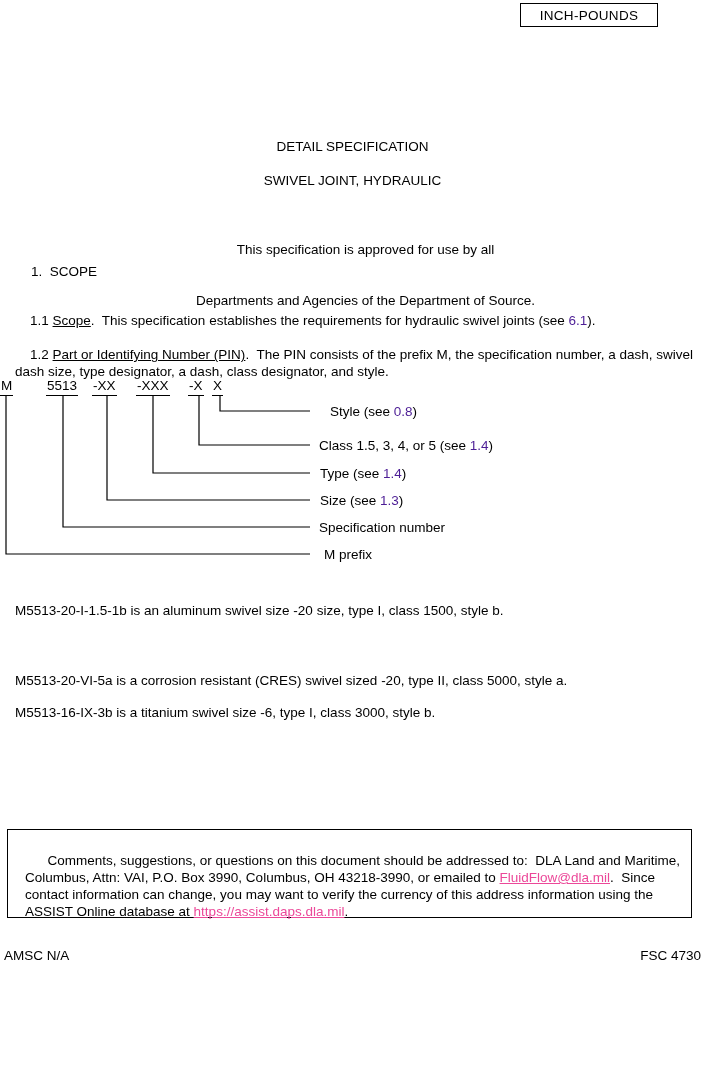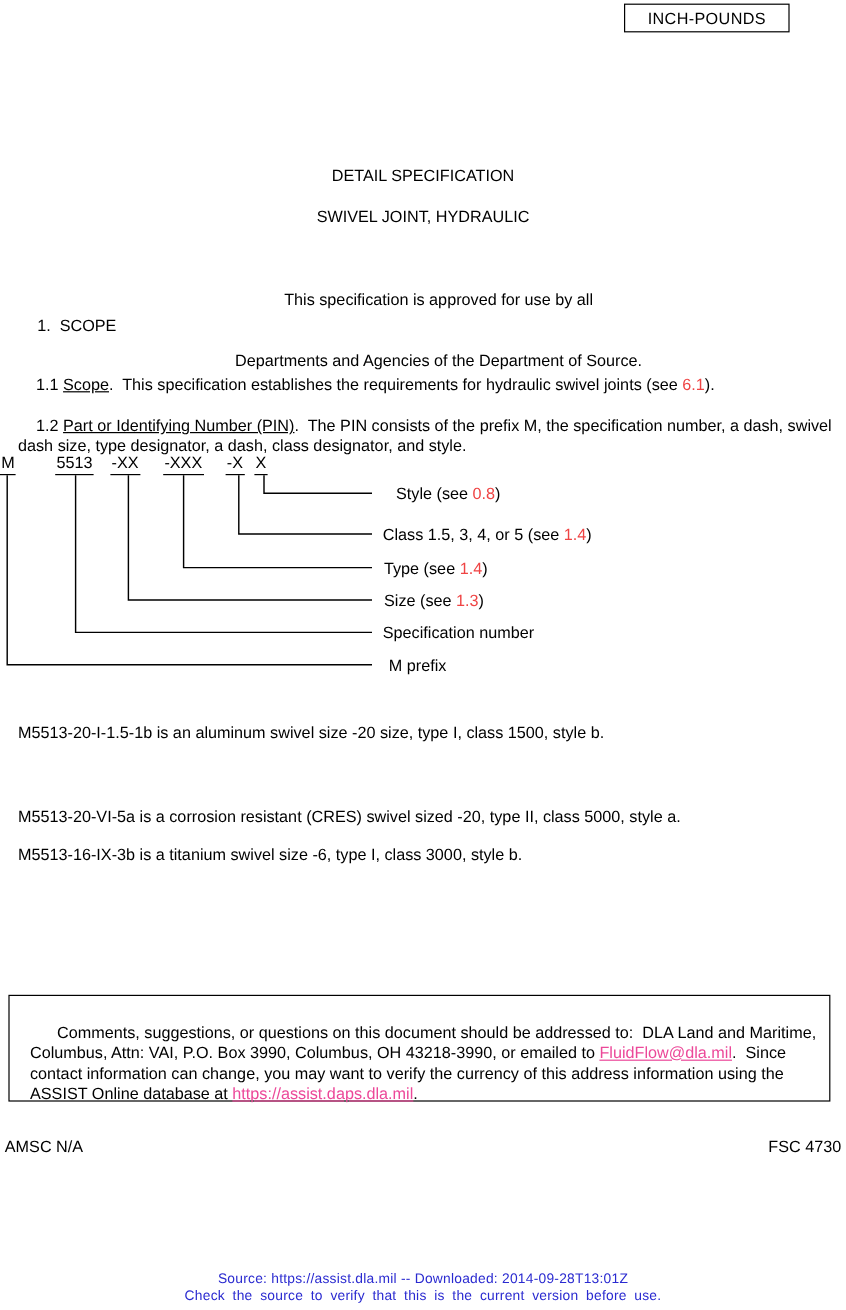--- a/index.html
+++ b/index.html
@@ -4,21 +4,21 @@
 <style>
   html,body{margin:0;padding:0;background:#ffffff;}
   .page{
     position:relative;width:705px;height:1092px;background:#fff;
     font-family:"Liberation Sans","DejaVu Sans",sans-serif;
     font-size:13.5px;color:#000;overflow:hidden;
   }
   .abs{position:absolute;}
   .txt{white-space:pre-wrap;line-height:17px;padding-left:13px;}
   .center{text-align:center;width:705px;left:0;}
-  a.link{color:#ef4444;text-decoration:none;cursor:pointer;}
+  a.link{color:#4c1d95;text-decoration:none;cursor:pointer;}
   a.ulink{color:#ec4899;text-decoration:underline;cursor:pointer;}
   .uline{text-decoration:underline;}
   
   .inch-box{
     left:520px;top:3px;width:136px;height:22px;border:1.5px solid #000;
     display:flex;align-items:center;justify-content:center;letter-spacing:.3px;
   }
   .doc-ids{left:527px;top:36px;line-height:16.5px;}
   .date-underline{display:inline-block;width:101px;border-bottom:1px solid #000;padding-bottom:1px;}
   
@@ -95,18 +95,14 @@
     <div class="txt">
       <span>Comments, suggestions, or questions on this document should be addressed to:  DLA Land and Maritime, Columbus, Attn: VAI, P.O. Box 3990, Columbus, OH 43218-3990, or emailed to </span><a class="ulink">FluidFlow@dla.mil</a><span>.  Since contact information can change, you may want to verify the currency of this address information using the ASSIST Online database at </span><a class="ulink">https://assist.daps.dla.mil</a><span>.</span>
     </div>
   </div>
 
   <div class="abs ids-row">
     <span>AMSC N/A</span>
     <span>FSC 4730</span>
   </div>
 
-  <div class="abs center src-footer">
-    <div>Source: https://assist.dla.mil -- Downloaded: 2014-09-28T13:01Z</div>
-    <div class="l2">Check the source to verify that this is the current version before use.</div>
-  </div>
 
 </div>
 
 </body></html>

